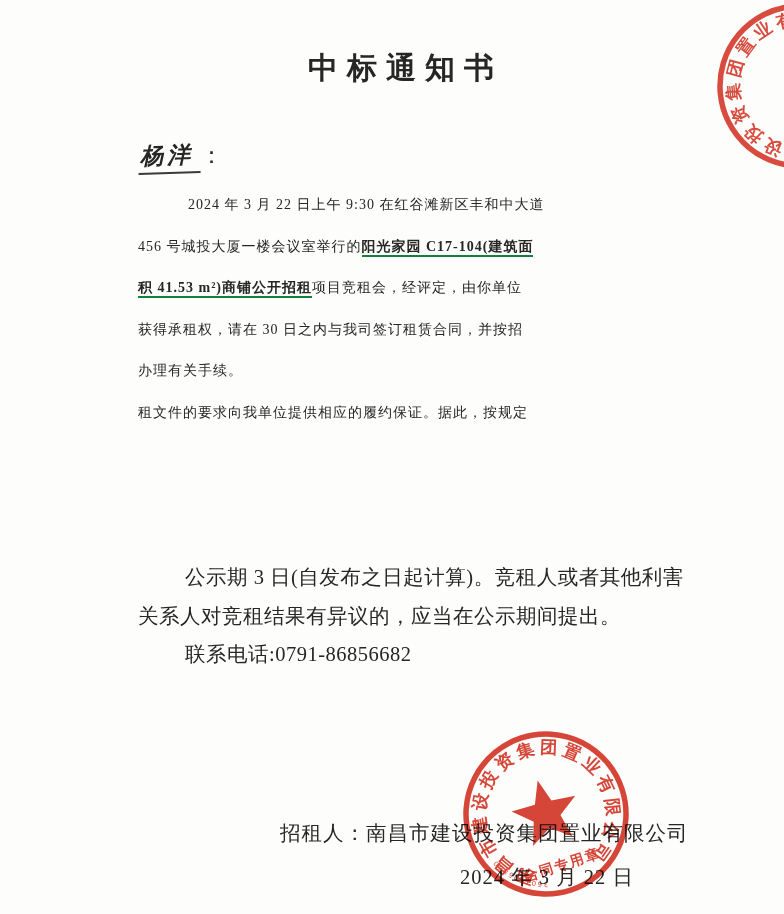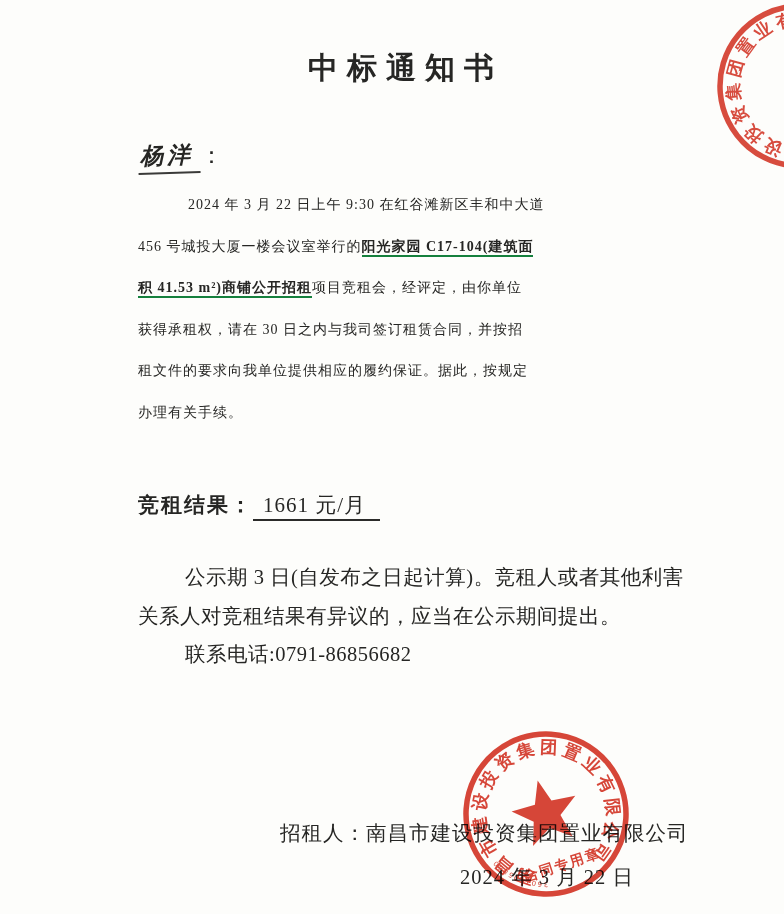--- a/index.html
+++ b/index.html
@@ -68,25 +68,24 @@
 
   <div class="title">中标通知书</div>
 
   <div class="addressee"><span class="name">杨洋</span><span>：</span></div>
 
   <div class="body-par">
     <div class="line indent"><span>2024 年 3 月 22 日上午 9:30 在红谷滩新区丰和中大道</span><span class="em-seg"></span><span></span></div>
     <div class="line"><span>456 号城投大厦一楼会议室举行的</span><span class="em-seg">阳光家园 C17-104(建筑面</span><span></span></div>
     <div class="line"><span></span><span class="em-seg">积 41.53 m²)商铺公开招租</span><span>项目竞租会，经评定，由你单位</span></div>
     <div class="line"><span>获得承租权，请在 30 日之内与我司签订租赁合同，并按招</span><span class="em-seg"></span><span></span></div>
+    <div class="line"><span>办理有关手续。</span><span class="em-seg"></span><span></span></div>
     <div class="line"><span>租文件的要求向我单位提供相应的履约保证。据此，按规定</span><span class="em-seg"></span><span></span></div>
-    <div class="line"><span>办理有关手续。</span><span class="em-seg"></span><span></span></div>
   </div>
 
-  <div class="result-line"><span class="result-label">竞租结果：</span><span class="result-value">1661 元/月</span></div>
 
   <div class="notice">
     <div class="line indent">公示期 3 日(自发布之日起计算)。竞租人或者其他利害</div>
     <div class="line">关系人对竞租结果有异议的，应当在公示期间提出。</div>
     <div class="line indent">联系电话:0791-86856682</div>
   </div>
 
   <div class="sig-lessor">招租人：南昌市建设投资集团置业有限公司</div>
   <div class="sig-date">2024 年 3 月 22 日</div>
 

